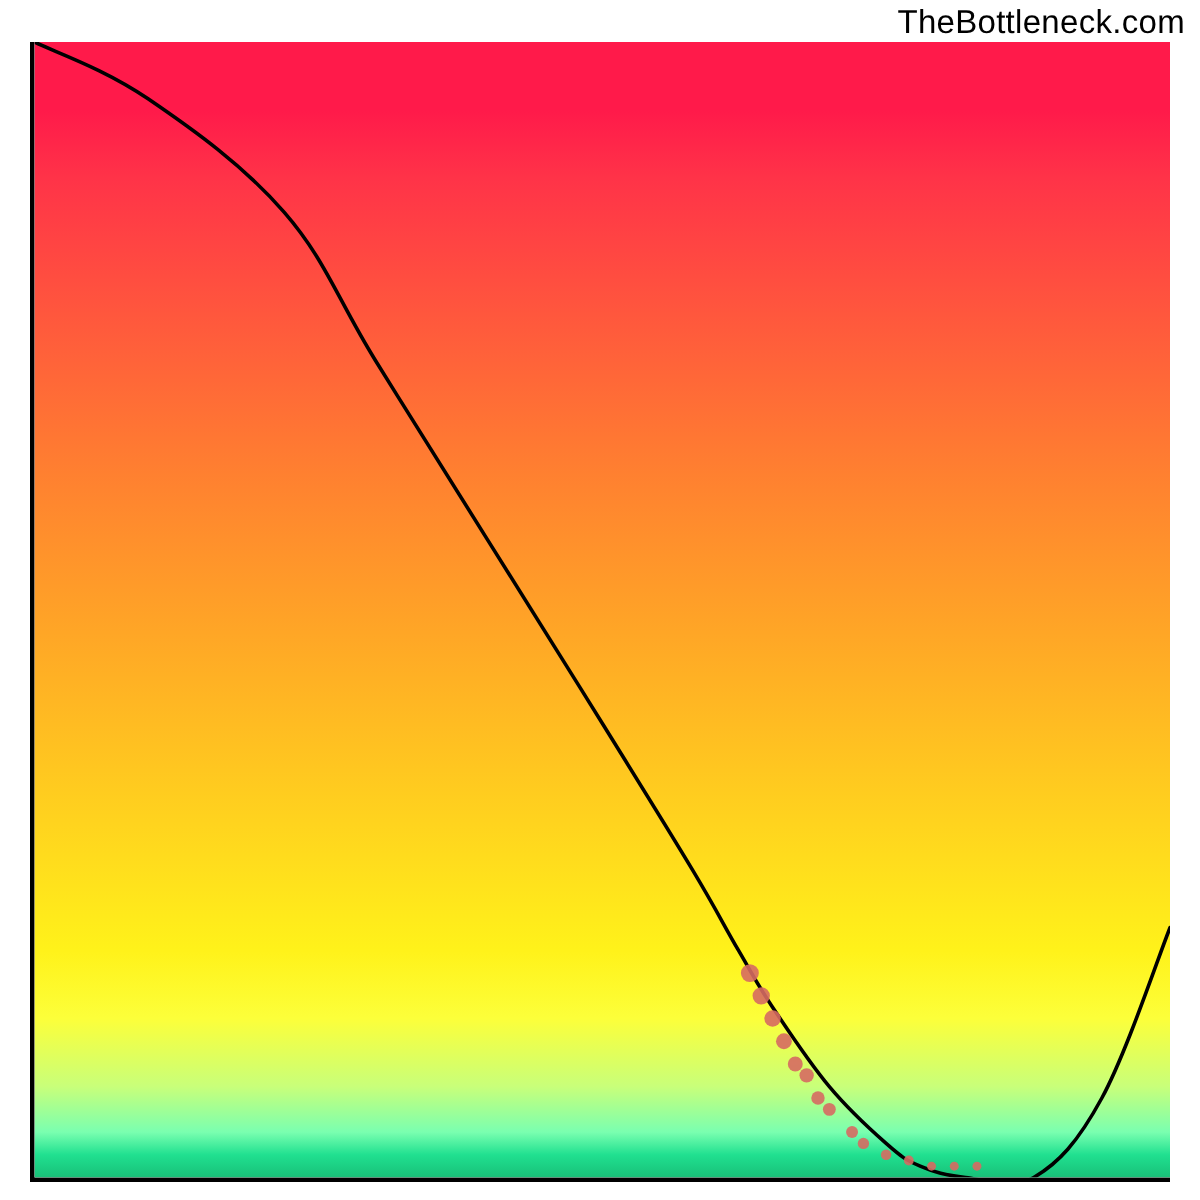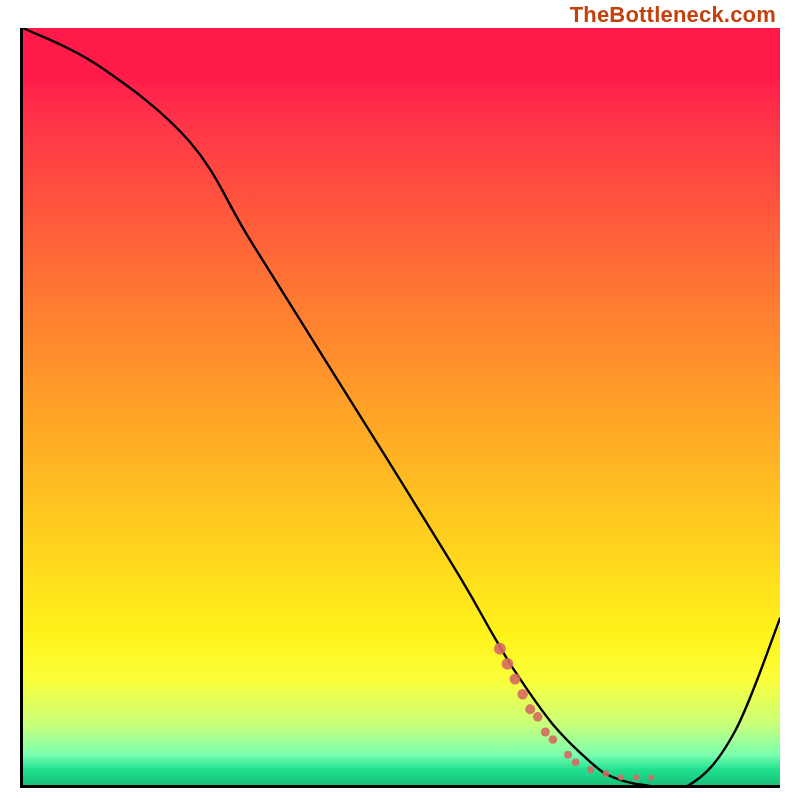--- a/index.html
+++ b/index.html
@@ -12,24 +12,24 @@
     font-family: Arial, Helvetica, sans-serif;
   }
   .container {
     position: relative;
     width: 800px;
     height: 800px;
   }
   .watermark {
     position: absolute;
     top: 2px;
-    right: 24px;
+    right: 10px;
     font-size: 22px;
-    font-weight: bold;
-    color: #c2410c;
+    font-weight: normal;
+    color: #000000;
     letter-spacing: 0.2px;
     z-index: 10;
   }
   .plot-frame {
     position: absolute;
     left: 20px;
     top: 28px;
     width: 760px;
     height: 760px;
     box-sizing: border-box;

